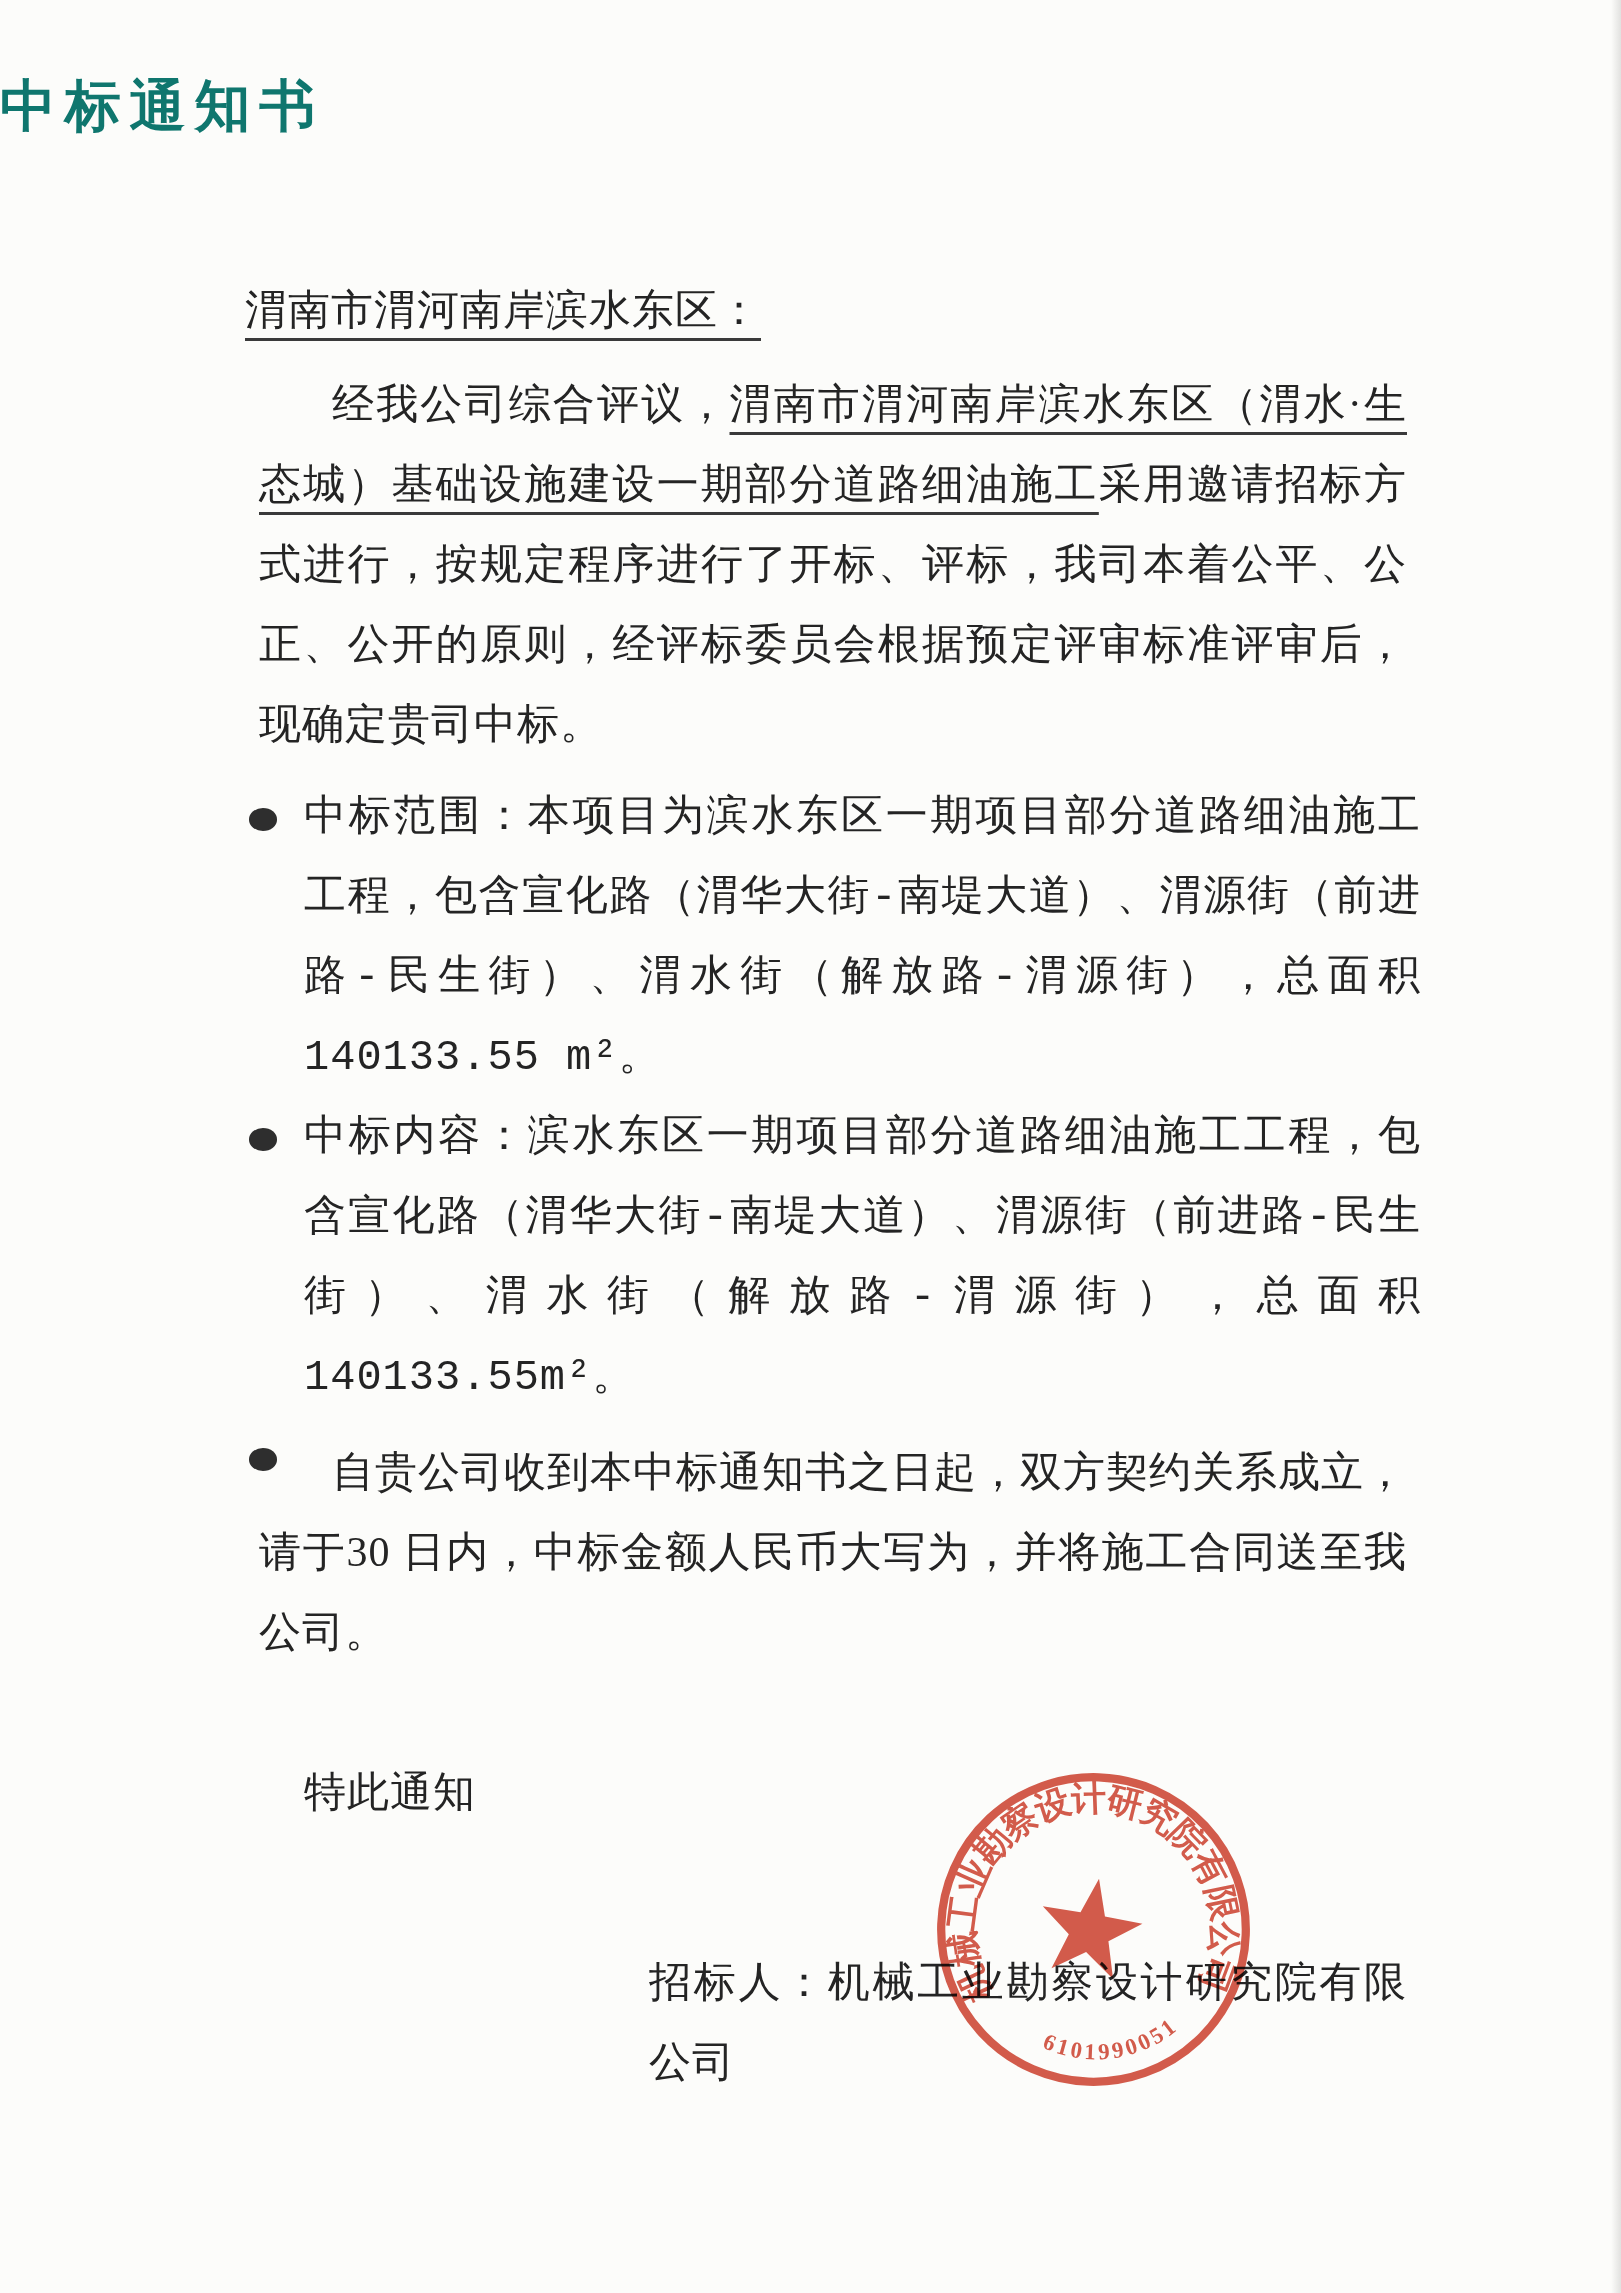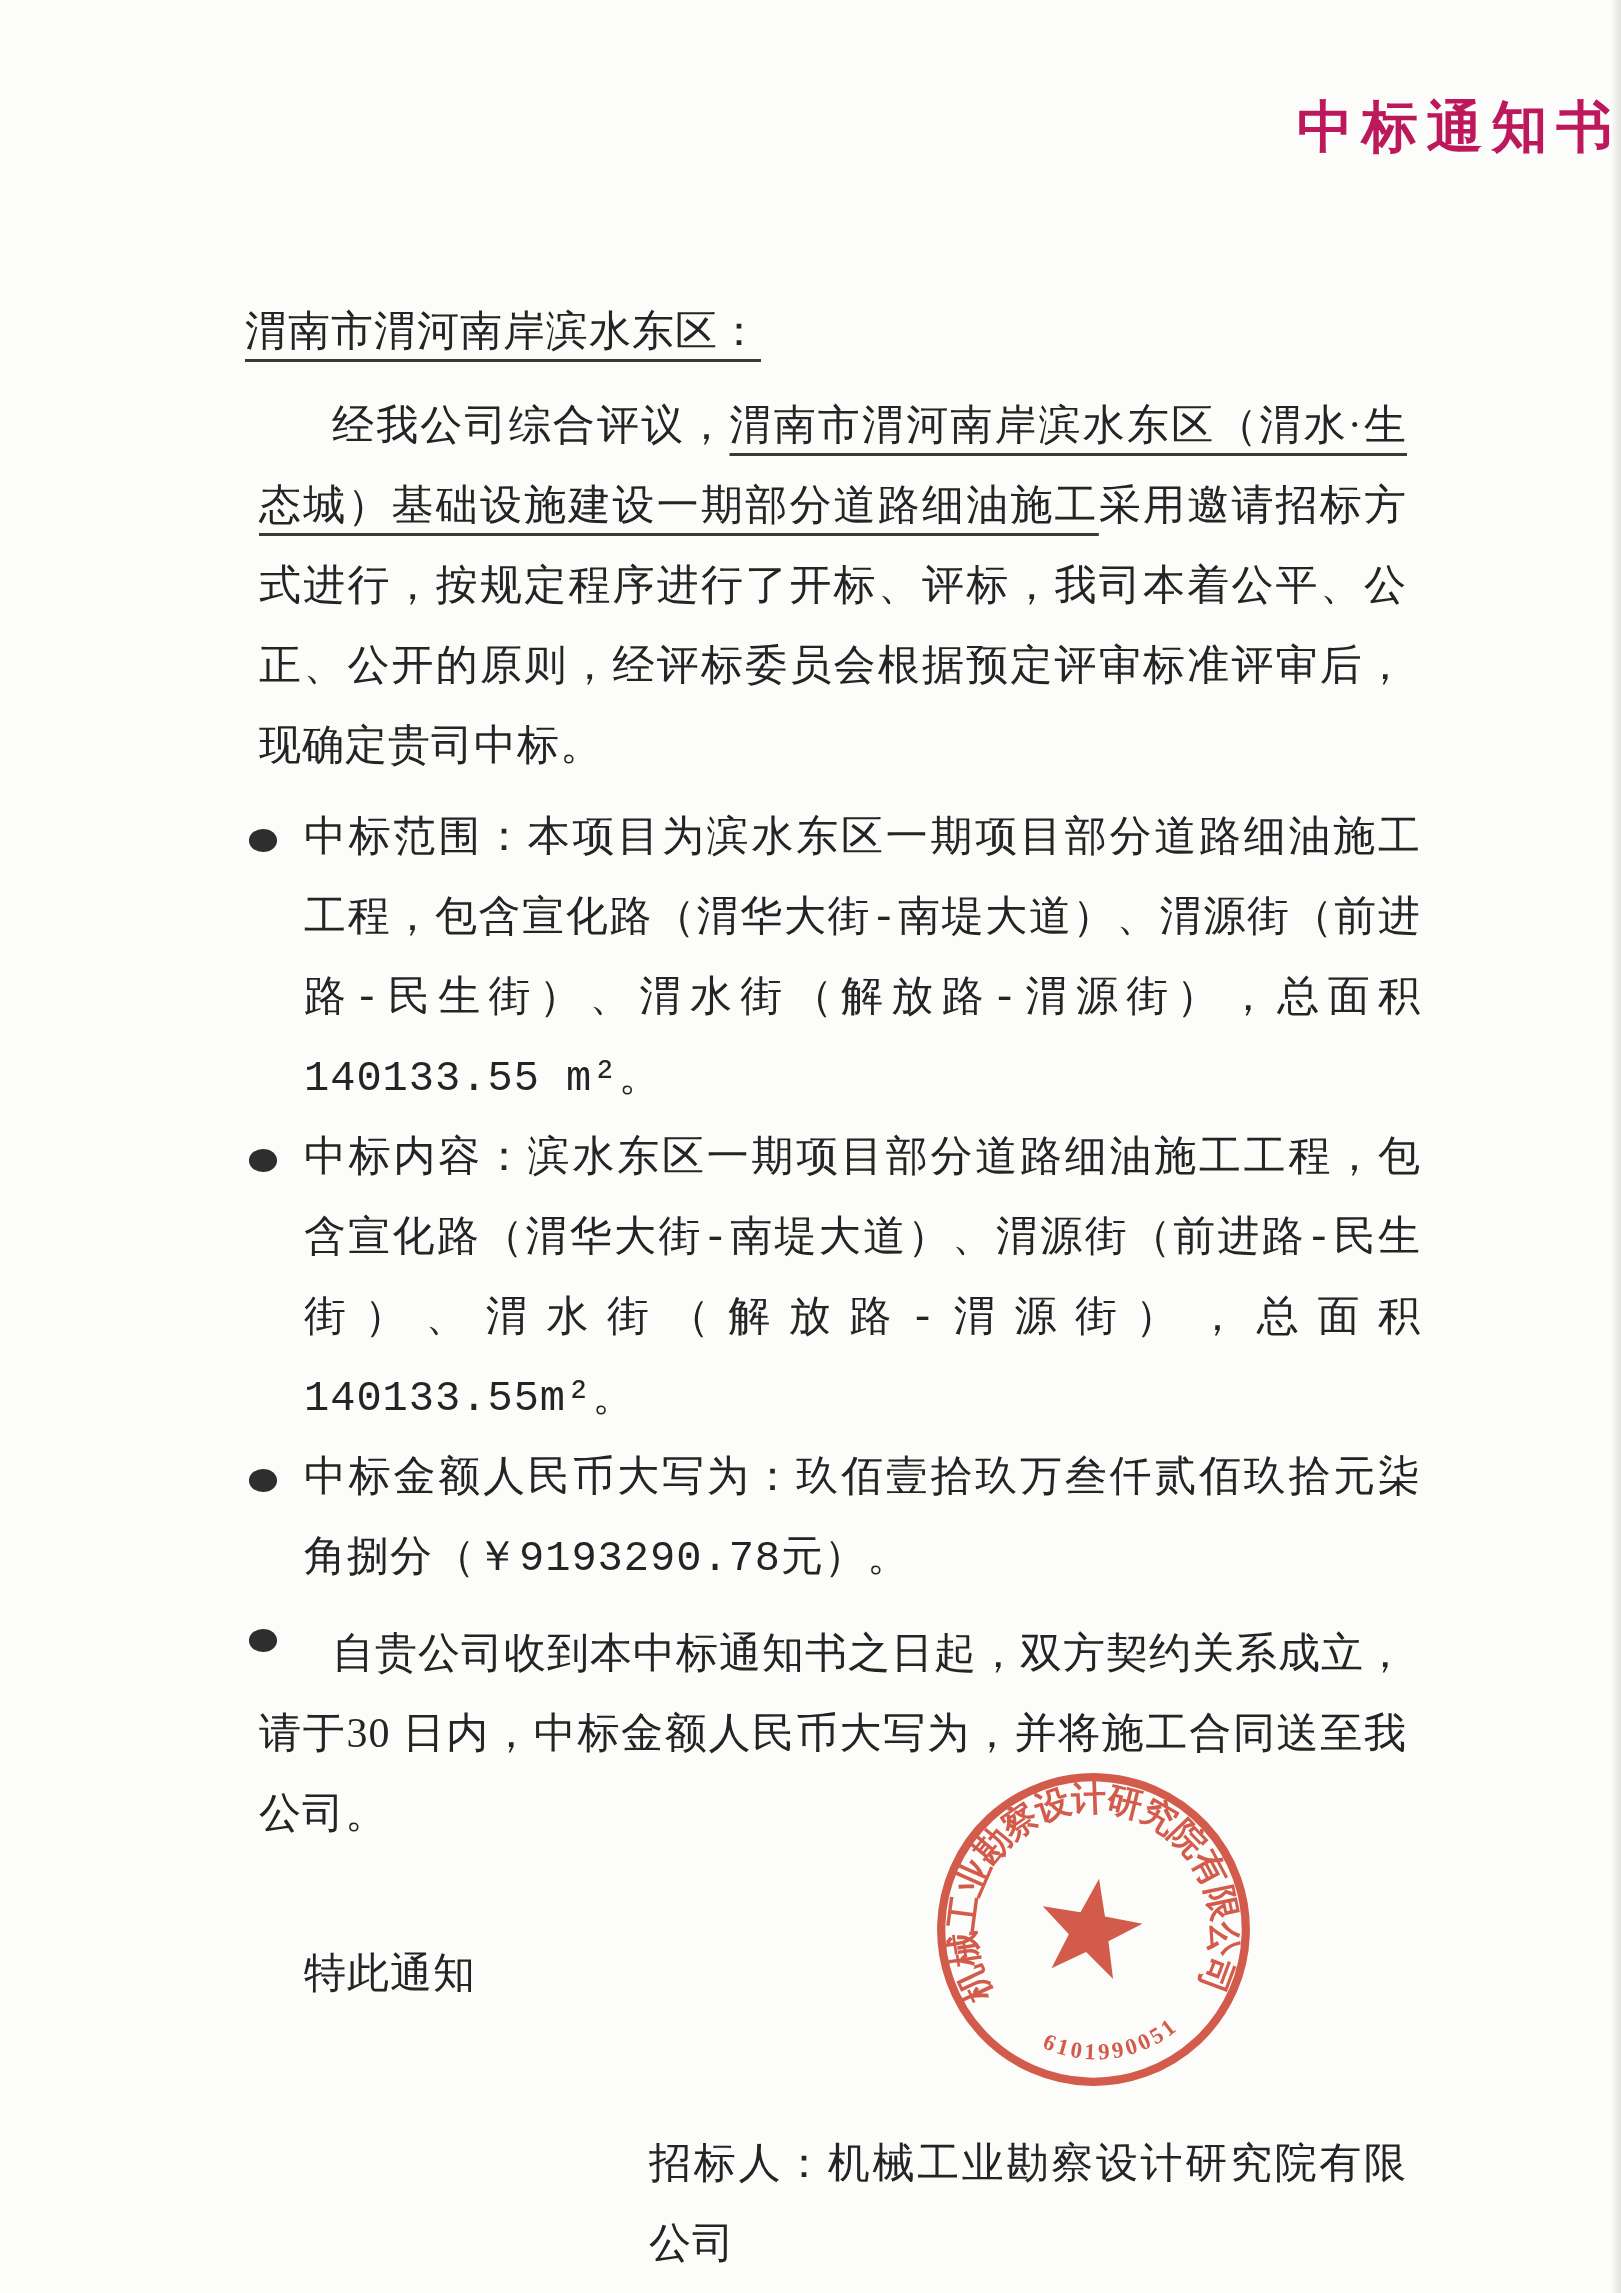--- a/index.html
+++ b/index.html
@@ -3,23 +3,23 @@
 <meta charset="utf-8">
 <style>
   html,body { margin:0; padding:0; background:#e9e9e9; }
   .page {
     position:relative; width:1621px; height:2294px;
     background:#fcfcfa; overflow:hidden;
     font-family:"Liberation Serif", serif;
     color:#242424;
   }
   .doc-title {
-    padding-top:90px; text-align:right;
+    padding-top:69px; text-align:left;
     font-family:"Liberation Sans", sans-serif;
-    font-weight:700; font-size:56px; letter-spacing:8.8px; color:#be185d;
+    font-weight:700; font-size:56px; letter-spacing:8.8px; color:#0f766e;
   }
   .content {
     width:1176px; margin-left:245px;
     font-size:42px; line-height:80px; text-align:justify;
     letter-spacing:1px;
   }
   .addressee { margin-top:125px; }
   .addressee .u-line {
     text-decoration-line:underline; text-decoration-thickness:2.9px;
     text-underline-offset:13.7px; text-decoration-color:#3a3a3a;
@@ -74,24 +74,20 @@
       <li>
         <span class="bullet-dot"></span>
         <span>中标范围：本项目为滨水东区一期项目部分道路细油施工工程，包含宣化路（渭华大街-南堤大道）、渭源街（前进路-民生街）、渭水街（解放路-渭源街），总面积 140133.55 m²。</span>
       </li>
       <li>
         <span class="bullet-dot"></span>
         <span>中标内容：滨水东区一期项目部分道路细油施工工程，包含宣化路（渭华大街-南堤大道）、渭源街（前进路-民生街）、渭水街（解放路-渭源街），总面积140133.55m²。</span>
       </li>
       <li>
         <span class="bullet-dot"></span>
-        <span>中标金额人民币大写为：玖佰壹拾玖万叁仟贰佰玖拾元柒角捌分（￥9193290.78元）。</span>
-      </li>
-      <li>
-        <span class="bullet-dot"></span>
       </li>
     </ul>
 
     <p class="closing">自贵公司收到本中标通知书之日起，双方契约关系成立，请于30 日内，中标金额人民币大写为，并将施工合同送至我公司。</p>
 
     <p class="notice">特此通知</p>
 
     <div class="sig-block">
       <p><span>招标人：</span><span>机械工业勘察设计研究院有限公司</span></p>
 

